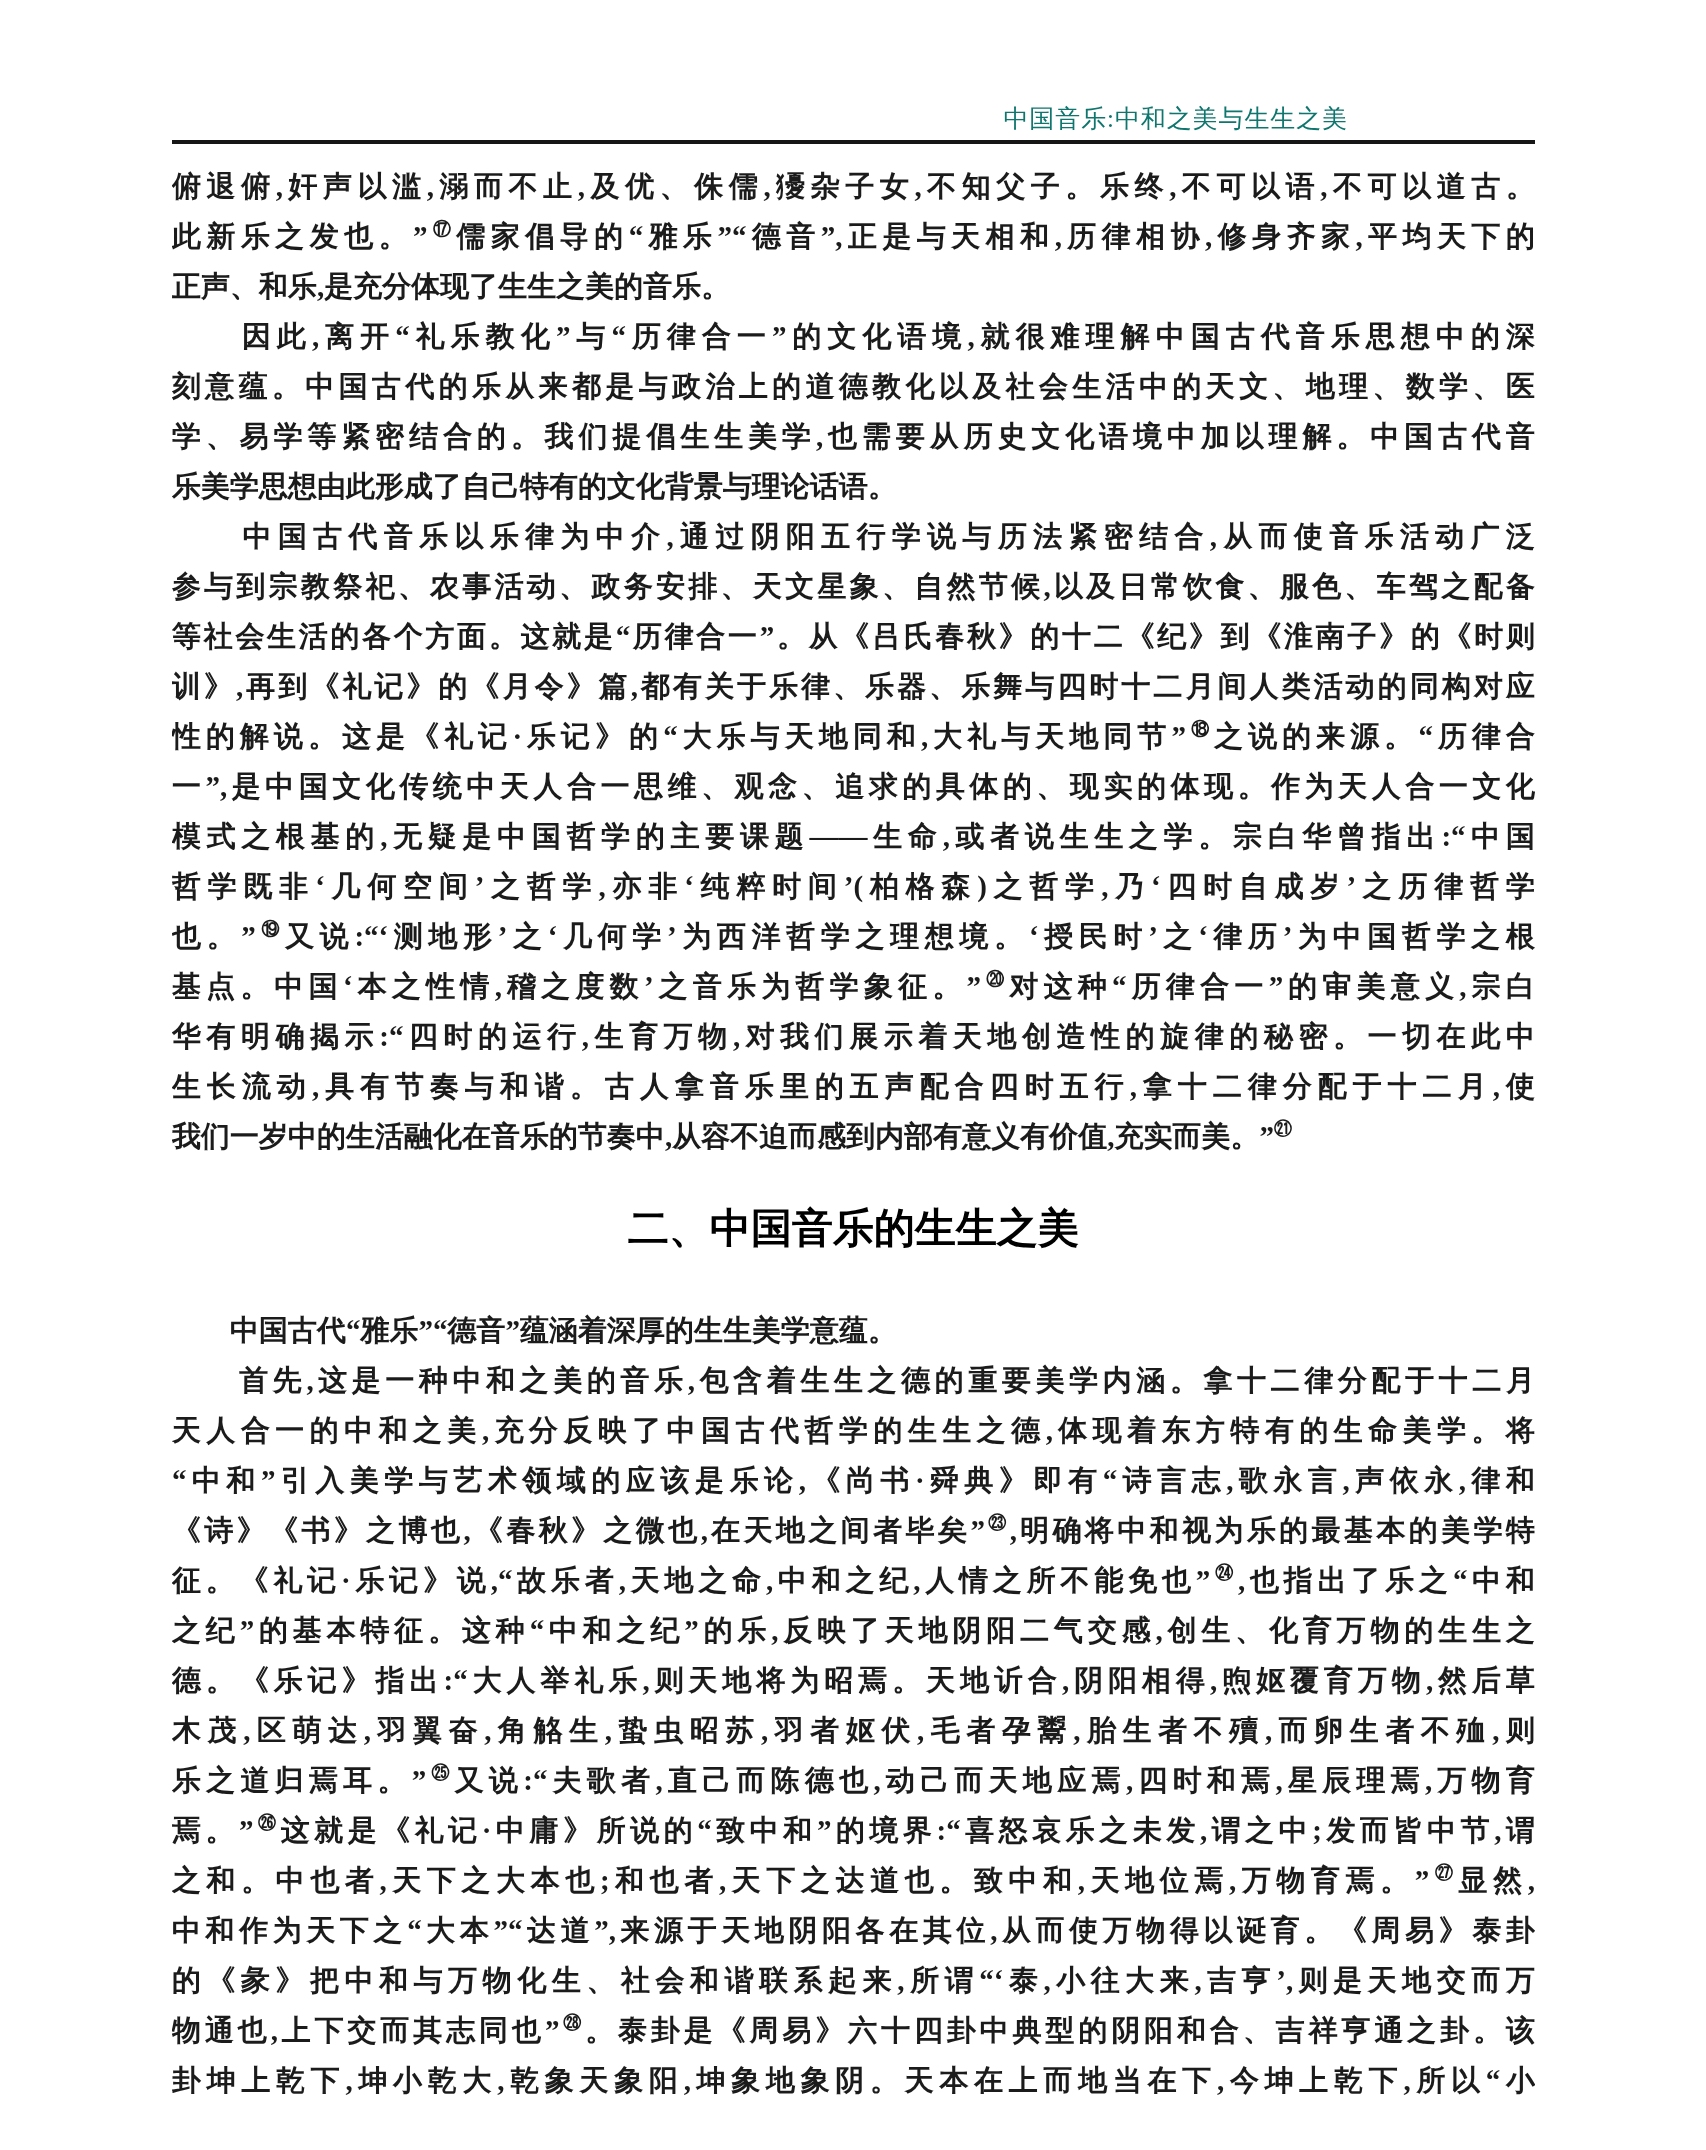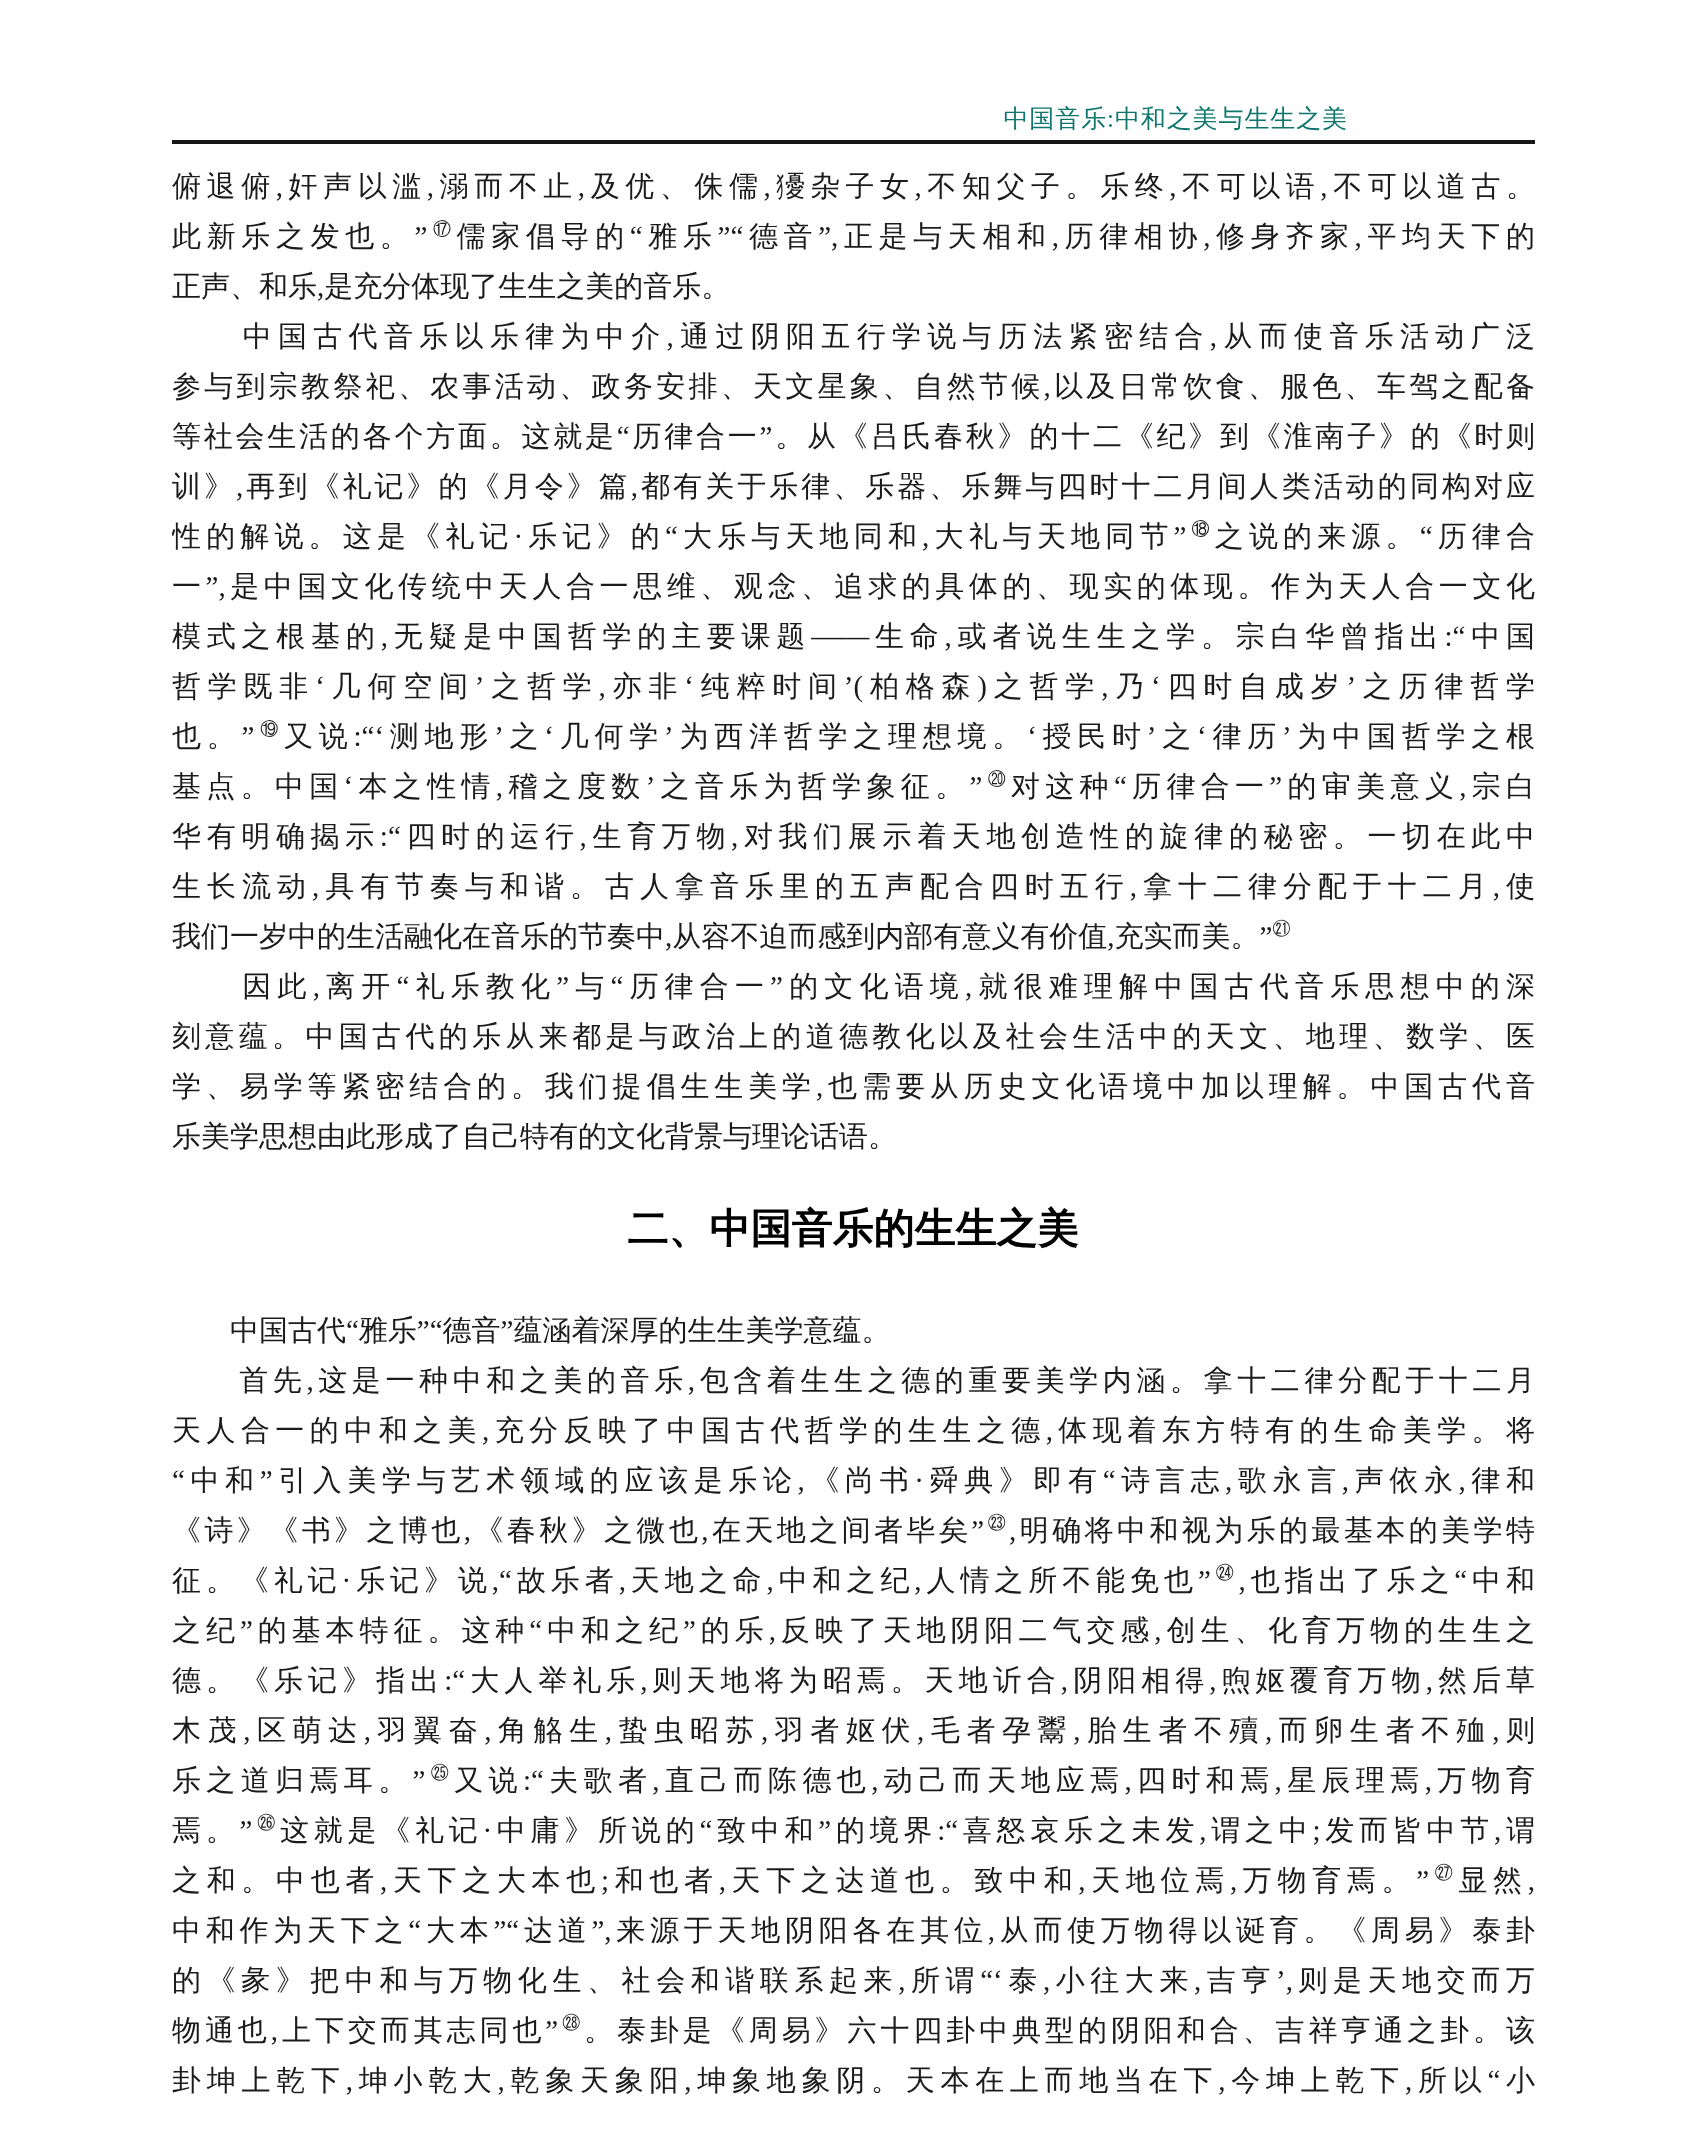--- a/index.html
+++ b/index.html
@@ -10,21 +10,21 @@
   .running-title{
     position:absolute;top:102px;right:359px;
     font-size:25px;letter-spacing:0.9px;color:#0f766e;white-space:nowrap;
   }
   .header-rule{
     position:absolute;left:172px;top:140px;width:1363px;height:3.9px;background:#161616;
   }
   .text-block{
     position:absolute;left:172px;top:161px;width:1363px;
   }
-  .para{margin:0;padding:0;}
+  .para{margin:0;padding:0;font-weight:bold;}
   .line{
     height:50px;line-height:50px;font-size:29px;
     overflow:hidden;white-space:normal;
   }
   .line.fill{
     text-align:justify;text-align-last:justify;
     text-justify:inter-character;
   }
   .line.end{text-align:left;}
   sup.fn{
@@ -43,39 +43,39 @@
 <div class="header-rule"></div>
 
 <div class="text-block">
   <div>
       <div class="para">
         <div class="line fill">俯退俯,奸声以滥,溺而不止,及优、侏儒,獶杂子女,不知父子。乐终,不可以语,不可以道古。</div>
         <div class="line fill">此新乐之发也。”<sup class="fn">⑰</sup>儒家倡导的“雅乐”“德音”,正是与天相和,历律相协,修身齐家,平均天下的</div>
         <div class="line end">正声、和乐,是充分体现了生生之美的音乐。</div>
       </div>
       <div class="para">
+        <div class="line fill">　　因此,离开“礼乐教化”与“历律合一”的文化语境,就很难理解中国古代音乐思想中的深</div>
+        <div class="line fill">刻意蕴。中国古代的乐从来都是与政治上的道德教化以及社会生活中的天文、地理、数学、医</div>
+        <div class="line fill">学、易学等紧密结合的。我们提倡生生美学,也需要从历史文化语境中加以理解。中国古代音</div>
+        <div class="line end">乐美学思想由此形成了自己特有的文化背景与理论话语。</div>
+      </div>
+      <div class="para">
         <div class="line fill">　　中国古代音乐以乐律为中介,通过阴阳五行学说与历法紧密结合,从而使音乐活动广泛</div>
         <div class="line fill">参与到宗教祭祀、农事活动、政务安排、天文星象、自然节候,以及日常饮食、服色、车驾之配备</div>
         <div class="line fill">等社会生活的各个方面。这就是“历律合一”。从《吕氏春秋》的十二《纪》到《淮南子》的《时则</div>
         <div class="line fill">训》,再到《礼记》的《月令》篇,都有关于乐律、乐器、乐舞与四时十二月间人类活动的同构对应</div>
         <div class="line fill">性的解说。这是《礼记·乐记》的“大乐与天地同和,大礼与天地同节”<sup class="fn">⑱</sup>之说的来源。“历律合</div>
         <div class="line fill">一”,是中国文化传统中天人合一思维、观念、追求的具体的、现实的体现。作为天人合一文化</div>
         <div class="line fill">模式之根基的,无疑是中国哲学的主要课题——生命,或者说生生之学。宗白华曾指出:“中国</div>
         <div class="line fill">哲学既非‘几何空间’之哲学,亦非‘纯粹时间’(柏格森)之哲学,乃‘四时自成岁’之历律哲学</div>
         <div class="line fill">也。”<sup class="fn">⑲</sup>又说:“‘测地形’之‘几何学’为西洋哲学之理想境。‘授民时’之‘律历’为中国哲学之根</div>
         <div class="line fill">基点。中国‘本之性情,稽之度数’之音乐为哲学象征。”<sup class="fn">⑳</sup>对这种“历律合一”的审美意义,宗白</div>
         <div class="line fill">华有明确揭示:“四时的运行,生育万物,对我们展示着天地创造性的旋律的秘密。一切在此中</div>
         <div class="line fill">生长流动,具有节奏与和谐。古人拿音乐里的五声配合四时五行,拿十二律分配于十二月,使</div>
         <div class="line end">我们一岁中的生活融化在音乐的节奏中,从容不迫而感到内部有意义有价值,充实而美。”<sup class="fn">㉑</sup></div>
-      </div>
-      <div class="para">
-        <div class="line fill">　　因此,离开“礼乐教化”与“历律合一”的文化语境,就很难理解中国古代音乐思想中的深</div>
-        <div class="line fill">刻意蕴。中国古代的乐从来都是与政治上的道德教化以及社会生活中的天文、地理、数学、医</div>
-        <div class="line fill">学、易学等紧密结合的。我们提倡生生美学,也需要从历史文化语境中加以理解。中国古代音</div>
-        <div class="line end">乐美学思想由此形成了自己特有的文化背景与理论话语。</div>
       </div>
     </div>
   <div class="section-heading">二、中国音乐的生生之美</div>
   <div>
       <div class="para">
         <div class="line end">　　中国古代“雅乐”“德音”蕴涵着深厚的生生美学意蕴。</div>
       </div>
       <div class="para">
         <div class="line fill">　　首先,这是一种中和之美的音乐,包含着生生之德的重要美学内涵。拿十二律分配于十二月</div>
         <div class="line fill">天人合一的中和之美,充分反映了中国古代哲学的生生之德,体现着东方特有的生命美学。将</div>

